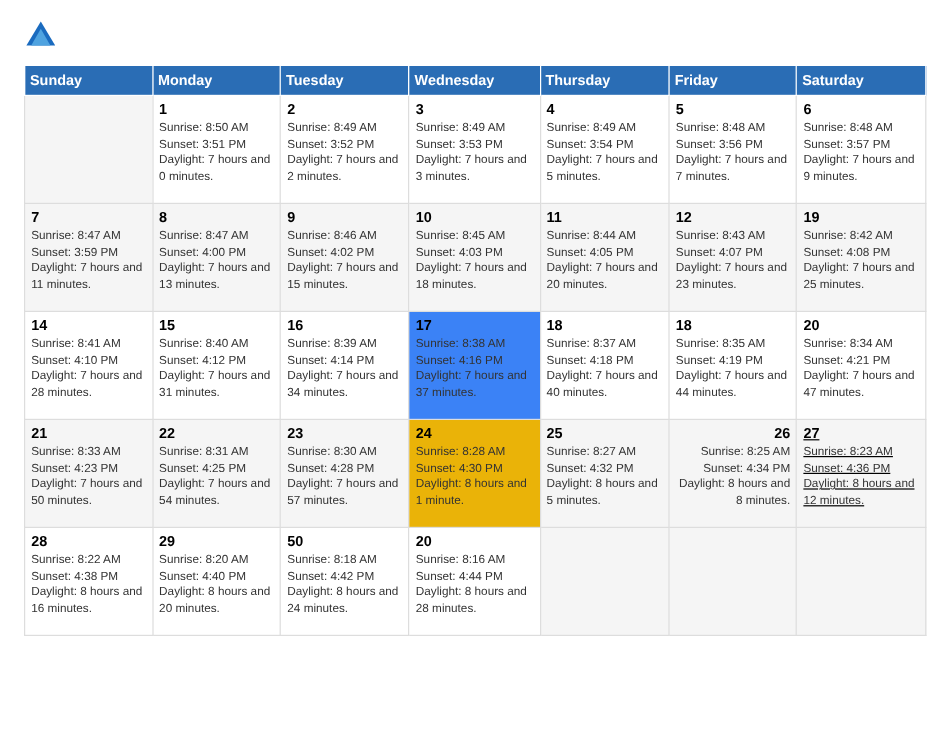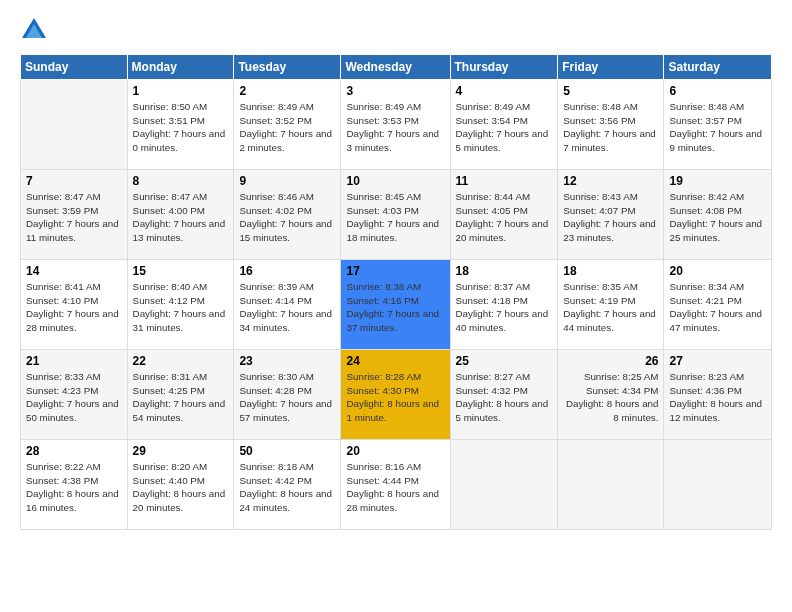--- a/index.html
+++ b/index.html
@@ -240,21 +240,21 @@
             <div class="day-info">Sunrise: 8:28 AM<br>Sunset: 4:30 PM<br>Daylight: 8 hours and 1 minute.</div>
           </td>
           <td style="background: rgb(245, 245, 245);">
             <span class="day-num">25</span>
             <div class="day-info">Sunrise: 8:27 AM<br>Sunset: 4:32 PM<br>Daylight: 8 hours and 5 minutes.</div>
           </td>
           <td style="background: rgb(245, 245, 245); text-align: right;">
             <span class="day-num">26</span>
             <div class="day-info">Sunrise: 8:25 AM<br>Sunset: 4:34 PM<br>Daylight: 8 hours and 8 minutes.</div>
           </td>
-          <td style="background: rgb(245, 245, 245);">
+          <td style="background: rgb(245, 245, 245); text-decoration: underline;">
             <span class="day-num">27</span>
             <div class="day-info">Sunrise: 8:23 AM<br>Sunset: 4:36 PM<br>Daylight: 8 hours and 12 minutes.</div>
           </td>
         </tr>
         <tr>
           <td style="background: rgb(255, 255, 255);">
             <span class="day-num">28</span>
             <div class="day-info">Sunrise: 8:22 AM<br>Sunset: 4:38 PM<br>Daylight: 8 hours and 16 minutes.</div>
           </td>
           <td style="background: rgb(255, 255, 255);">

